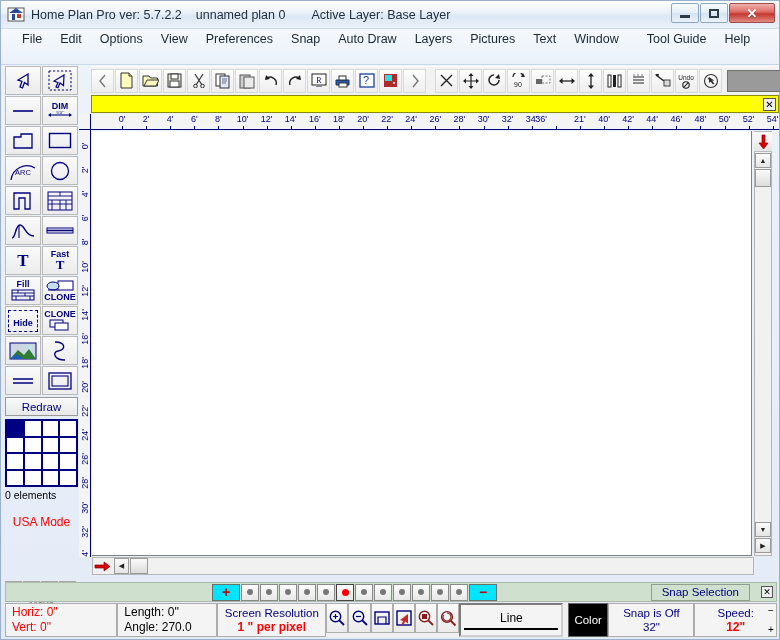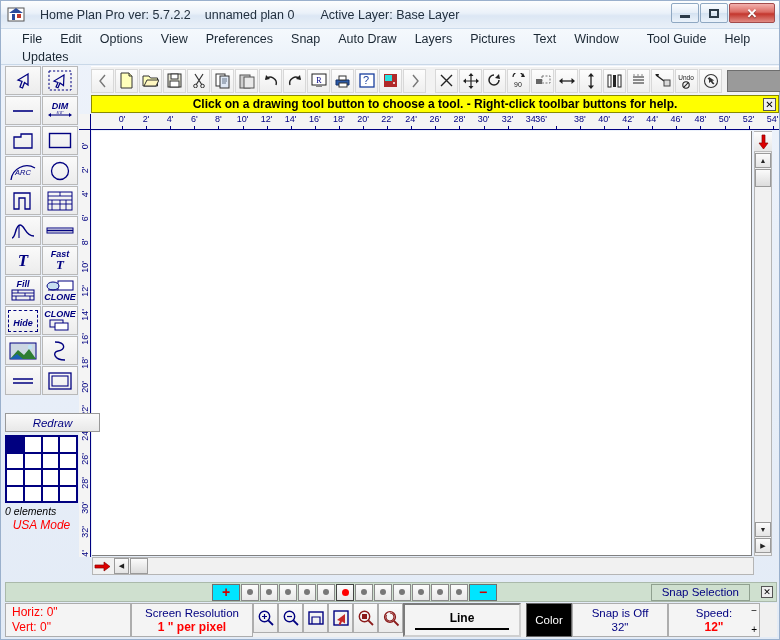--- a/index.html
+++ b/index.html
@@ -23,21 +23,21 @@
     height: 28px;
     background: linear-gradient(180deg,#fdfefe 0%,#eaf1f9 45%,#dce7f4 55%,#e9f0f8 100%);
     border-bottom: 1px solid #cddcec;
     display: flex; align-items: center;
   }
   .app-icon {
     width: 18px; height: 18px; margin-left: 6px; margin-right: 6px;
     position: relative; flex: none;
   }
   .title-text {
-    font-size: 12.5px; color: #22303f; white-space: nowrap; margin-left: 9px;
+    font-size: 12.5px; color: #22303f; white-space: nowrap;
   }
   .title-plan { margin-left: 14px; font-size: 12.5px; color: #22303f; }
   .title-layer { margin-left: 26px; font-size: 12.5px; color: #22303f; }
   .wincontrols {
     position: absolute; right: 4px; top: 2px;
     display: flex; align-items: center; gap: 1px;
   }
   .wbtn {
     width: 28px; height: 20px;
     border: 1px solid #8fa8c2;
@@ -192,46 +192,46 @@
   }
   .hsthumb {
     width: 18px; height: 16px; margin-left: 1px;
     border: 1px solid #9a9a9a;
     background: linear-gradient(180deg,#fbfbfb,#dcdcdc);
   }
 
   
   .palette {
     position: absolute; left: 4px; top: 65px;
-    width: 74px; height: 505px; font-style: italic;
+    width: 74px; height: 505px;
   }
   .pal-grid { display: grid; grid-template-columns: 36px 36px; gap: 1px; }
   .pcell {
     width: 36px; height: 29px;
     border: 1px solid #b9b9b9;
     background: linear-gradient(180deg,#fafafa,#ececec);
     display: flex; align-items: center; justify-content: center;
     position: relative; overflow: hidden;
   }
   .pcell .lbl { font-size: 9px; color: #000080; font-weight: bold; line-height: 1; }
   .pcell .lbl-blue { font-size: 11px; color: #1a1a8c; font-weight: bold; }
   .redraw {
-    width: 95px; height: 19px; margin-top: 18px;
+    width: 73px; height: 19px; margin-top: 2px;
     border: 1px solid #999; background: linear-gradient(180deg,#fafafa,#e8e8e8);
     display: flex; align-items: center; justify-content: center;
     font-size: 11.5px; color: #000080;
   }
   .colorgrid {
     width: 73px; height: 68px; margin-top: 3px;
     display: grid; grid-template-columns: repeat(4, 1fr); grid-template-rows: repeat(4, 1fr);
     border: 1px solid #000080; background: #fff;
   }
   .colorgrid div { border: 1px solid #000080; }
   .elements-txt { font-size: 10.5px; color: #000; margin-top: 2px; }
-  .usamode { font-size: 12px; color: #ff0000; text-align: center; width: 73px; margin-top:1px; }
+  .usamode { font-size: 12px; color: #ff0000; text-align: center; width: 73px; margin-top:14px; }
   .movebox { margin-top: 52px; width: 73px; }
   .arrowrow { display: flex; gap: 1px; }
   .abtn {
     width: 17px; height: 17px;
     border: 1px solid #a9a9a9;
     background: linear-gradient(180deg,#fafafa,#e6e6e6);
     display: flex; align-items: center; justify-content: center;
   }
   .movelbl { font-size: 10.5px; color: #777; text-align: center; width: 73px; line-height: 13px; }
 
@@ -292,21 +292,21 @@
   .sb-blue { color: #000080; font-size: 11.5px; line-height: 14px; }
   .sb-redbold { color:#ff0000; font-size: 12px; font-weight:bold; line-height:14px;}
   .zoombtn {
     width: 25px; height: 30px;
     border: 1px solid #adadad;
     background: linear-gradient(180deg,#fbfbfb,#eaeaea);
     display: flex; align-items: center; justify-content: center;
   }
   .linebtn {
     width: 118px; border: 2px inset #cfcfcf; background:#f4f4f4;
-    display:flex; flex-direction:column; align-items:center; justify-content:center;font-weight:bold;
+    display:flex; flex-direction:column; align-items:center; justify-content:center;
   }
   .linebtn .cap { font-size: 12px; color:#000; }
   .linebtn .rule { width: 94px; height: 2px; background:#000; margin-top: 3px;}
   .colorbtn {
     width: 46px;
     border: 1px solid #666; background:#000;
     display:flex; align-items:center; justify-content:center;
   }
   .colorbtn span { color:#fff; font-size: 11.5px; }
   .speedpanel { position: relative; }
@@ -356,23 +356,20 @@
       <span class="menuitem">Preferences</span>
       <span class="menuitem">Snap</span>
       <span class="menuitem">Auto Draw</span>
       <span class="menuitem">Layers</span>
       <span class="menuitem">Pictures</span>
       <span class="menuitem">Text</span>
       <span class="menuitem">Window</span>
       <span class="menuitem" style="margin-left:10px">Tool Guide</span>
       <span class="menuitem">Help</span>
     </div>
-    <div class="menurow">
-      <span class="menuitem">Updates</span>
-    </div>
   </div>
 
   <div class="toolstrip">
     <div class="tbtn">
       <svg width="12" height="16" viewBox="0 0 12 16">
           <path d="M8 2 L3 8 L8 14" stroke="#777" fill="none" stroke-width="1.4"></path>
         </svg>
     </div>
     <div class="tbtn">
       <svg width="15" height="17" viewBox="0 0 15 17">
@@ -531,21 +528,20 @@
       <svg width="16" height="16" viewBox="0 0 16 16">
           <circle cx="8" cy="8" r="6.5" fill="none" stroke="#333" stroke-width="1.1"></circle>
           <path d="M5 5 l6 6" stroke="#333" stroke-width="1.1"></path>
           <path d="M6 4 L6 10 L8 8.4 L9.3 11 L10.5 10.3 L9.2 7.8 L11.3 7.6 Z" fill="#333"></path>
         </svg>
     </div>
     <div class="tb-grey"></div>
   </div>
 
   <div class="hintbar">
-    <span class="txt">Click on a drawing tool button to choose a tool.  -  Right-click toolbar buttons for help.</span>
     <div class="hint-close">✕</div>
   </div>
 
   <div class="corner-box"></div>
   <div class="hruler" id="hruler">
       <span class="tick" style="left: 31px;">0'</span>
       <span class="minor" style="left: 31px;"></span>
       <span class="tick" style="left: 55.1px;">2'</span>
       <span class="minor" style="left: 55.1px;"></span>
       <span class="tick" style="left: 79.2px;">4'</span>
@@ -575,21 +571,21 @@
       <span class="tick" style="left: 368.4px;">28'</span>
       <span class="minor" style="left: 368.4px;"></span>
       <span class="tick" style="left: 392.5px;">30'</span>
       <span class="minor" style="left: 392.5px;"></span>
       <span class="tick" style="left: 416.6px;">32'</span>
       <span class="minor" style="left: 416.6px;"></span>
       <span class="tick" style="left: 440.7px;">34'</span>
       <span class="minor" style="left: 440.7px;"></span>
       <span class="tick" style="left: 450px;">36'</span>
       <span class="minor" style="left: 464.8px;"></span>
-      <span class="tick" style="left: 488.9px;">38'</span>
+      <span class="tick" style="left: 488.9px;">21'</span>
       <span class="minor" style="left: 488.9px;"></span>
       <span class="tick" style="left: 513px;">40'</span>
       <span class="minor" style="left: 513px;"></span>
       <span class="tick" style="left: 537.1px;">42'</span>
       <span class="minor" style="left: 537.1px;"></span>
       <span class="tick" style="left: 561.2px;">44'</span>
       <span class="minor" style="left: 561.2px;"></span>
       <span class="tick" style="left: 585.3px;">46'</span>
       <span class="minor" style="left: 585.3px;"></span>
       <span class="tick" style="left: 609.4px;">48'</span>
@@ -900,20 +896,24 @@
     </div>
     <div class="snapsettings">Snap Selection</div>
     <div class="slider-x">✕</div>
   </div>
 
   <div class="statusbar">
     <div class="sb-panel" style="width:126px;">
       <span class="sb-red">Horiz: 0"</span>
       <span class="sb-red">Vert: 0"</span>
     </div>
+    <div class="sb-panel" style="width:112px;">
+      <span class="sb-black">Length:  0''</span>
+      <span class="sb-black">Angle:  270.0</span>
+    </div>
     <div class="sb-panel" style="width:122px;align-items:center;">
       <span class="sb-blue">Screen Resolution</span>
       <span class="sb-redbold">1 " per pixel</span>
     </div>
 
     <div class="zoombtn">
       <svg width="18" height="18" viewBox="0 0 18 18">
           <circle cx="7.5" cy="7.5" r="5.2" fill="none" stroke="#000080" stroke-width="1.4"></circle>
           <path d="M11.3 11.3 L16 16" stroke="#000080" stroke-width="1.8"></path>
           <path d="M5 7.5 h5 M7.5 5 v5" stroke="#000080" stroke-width="1.2"></path>

